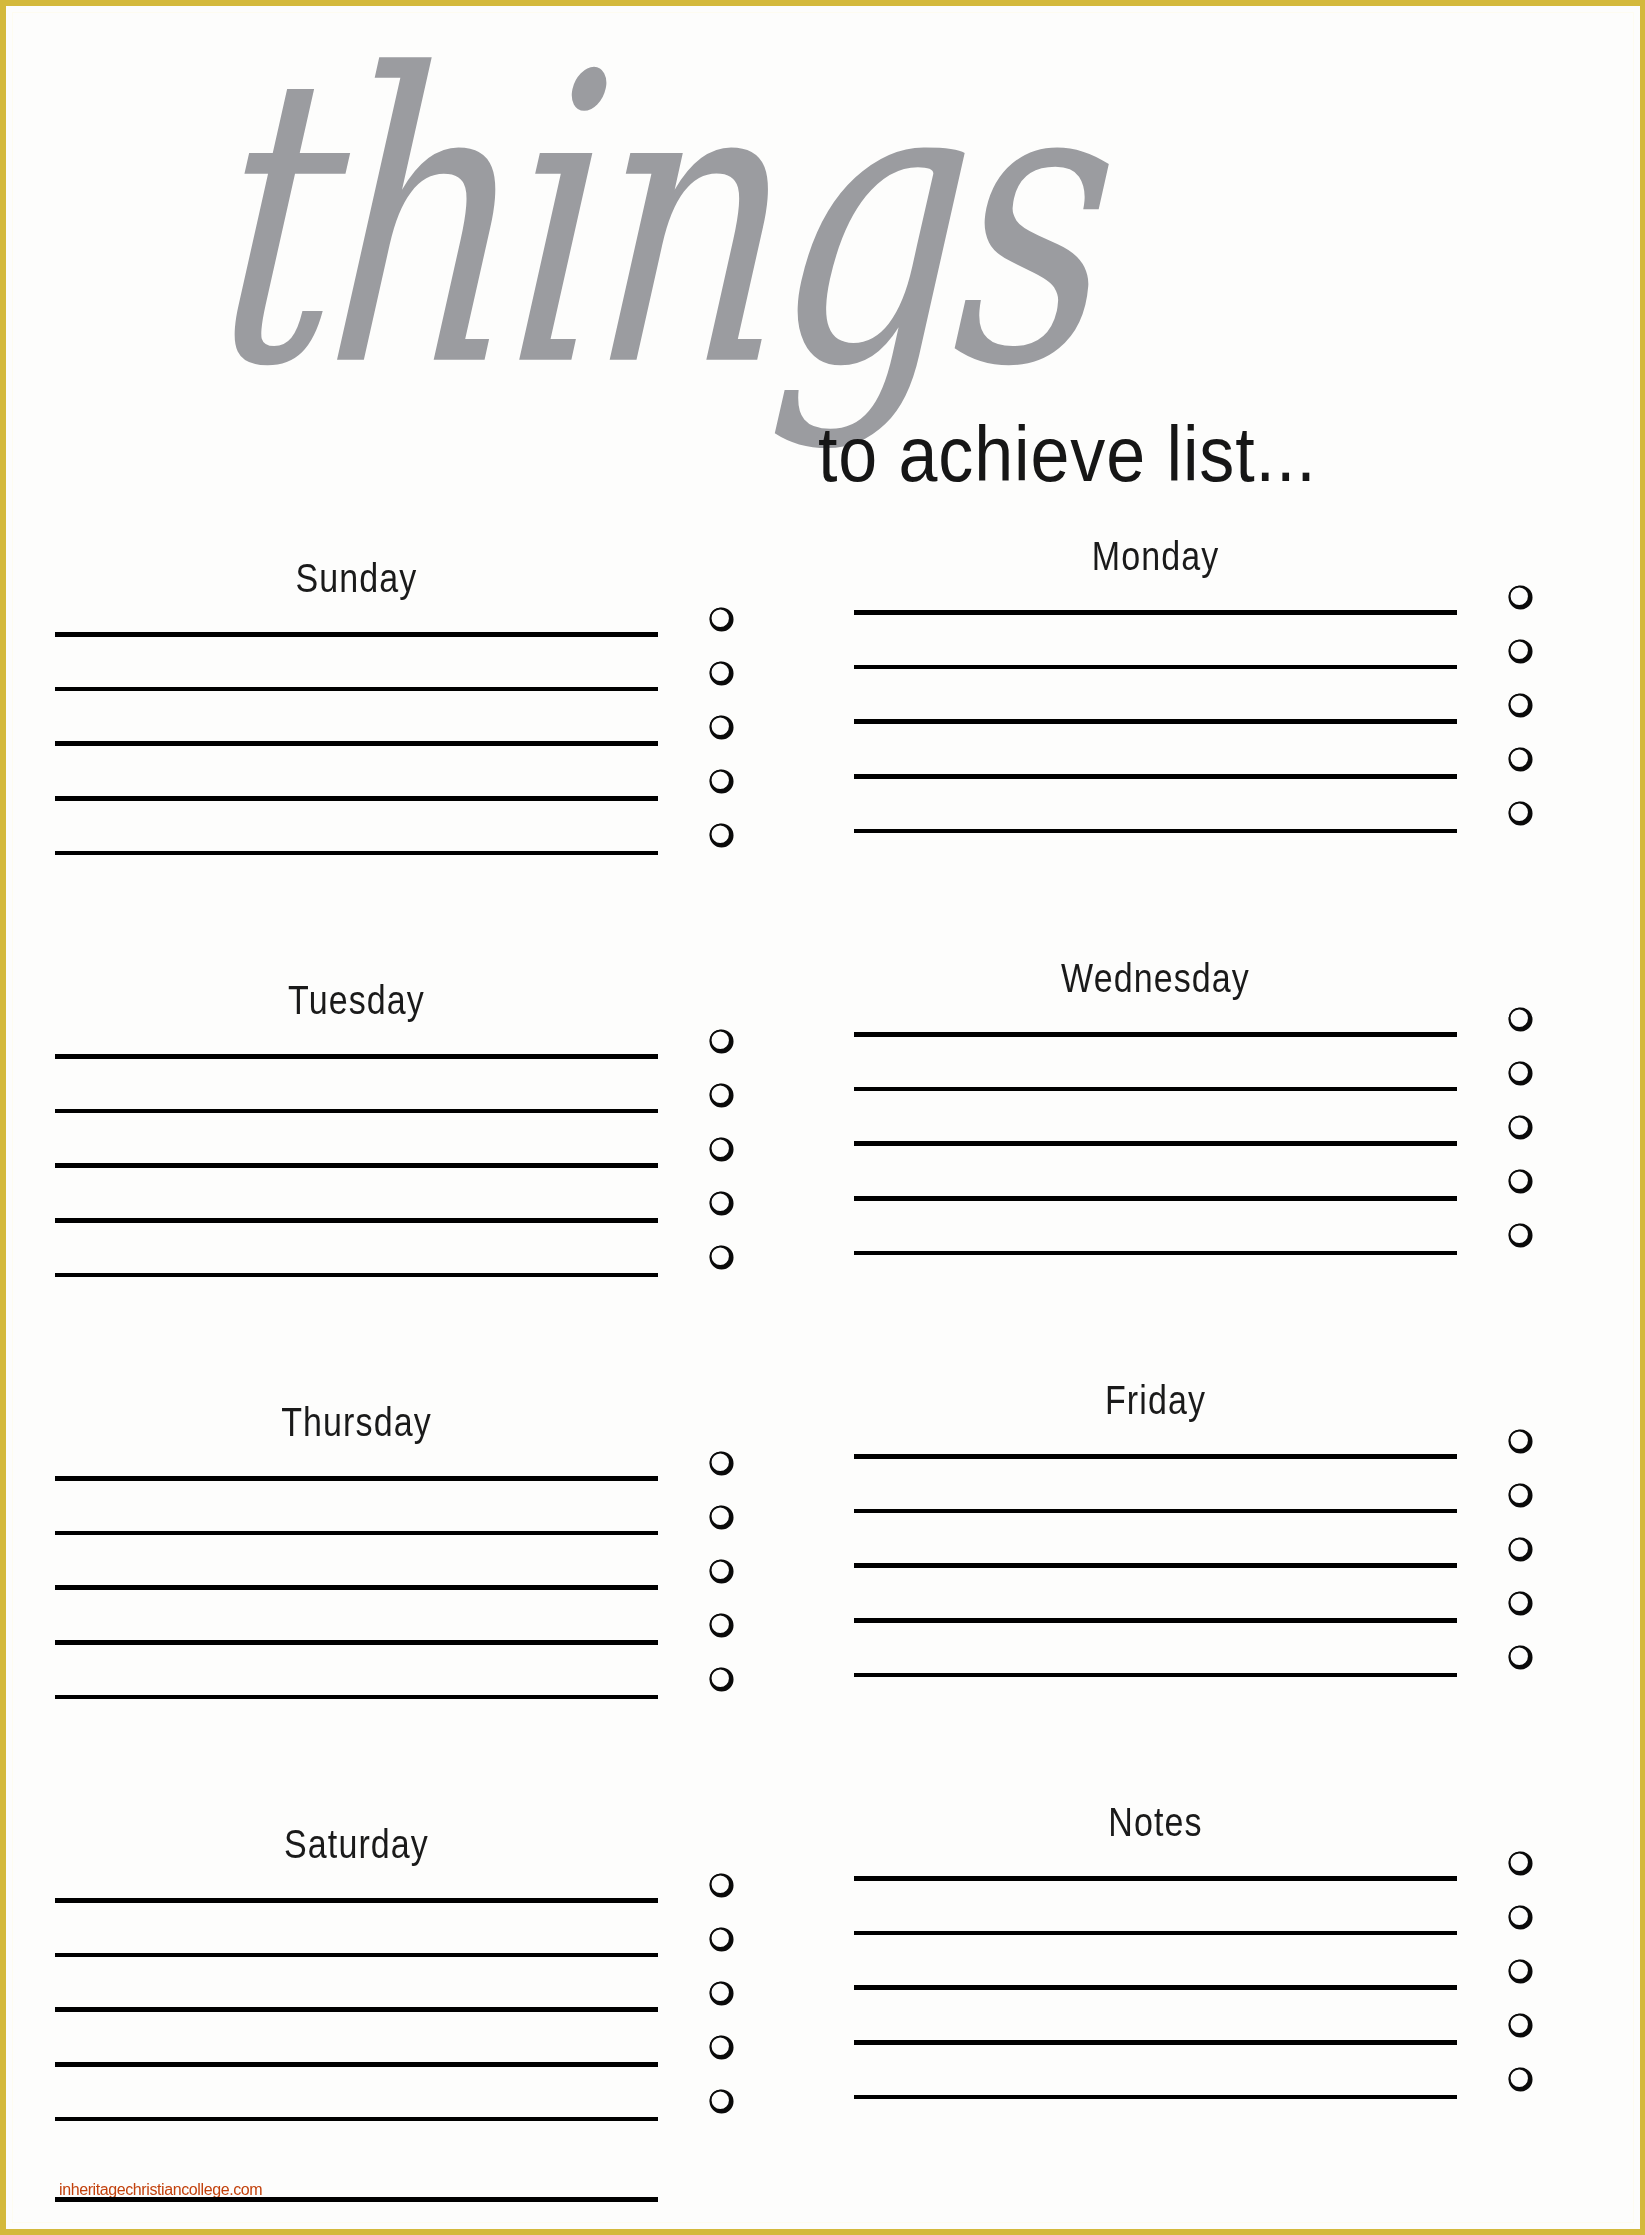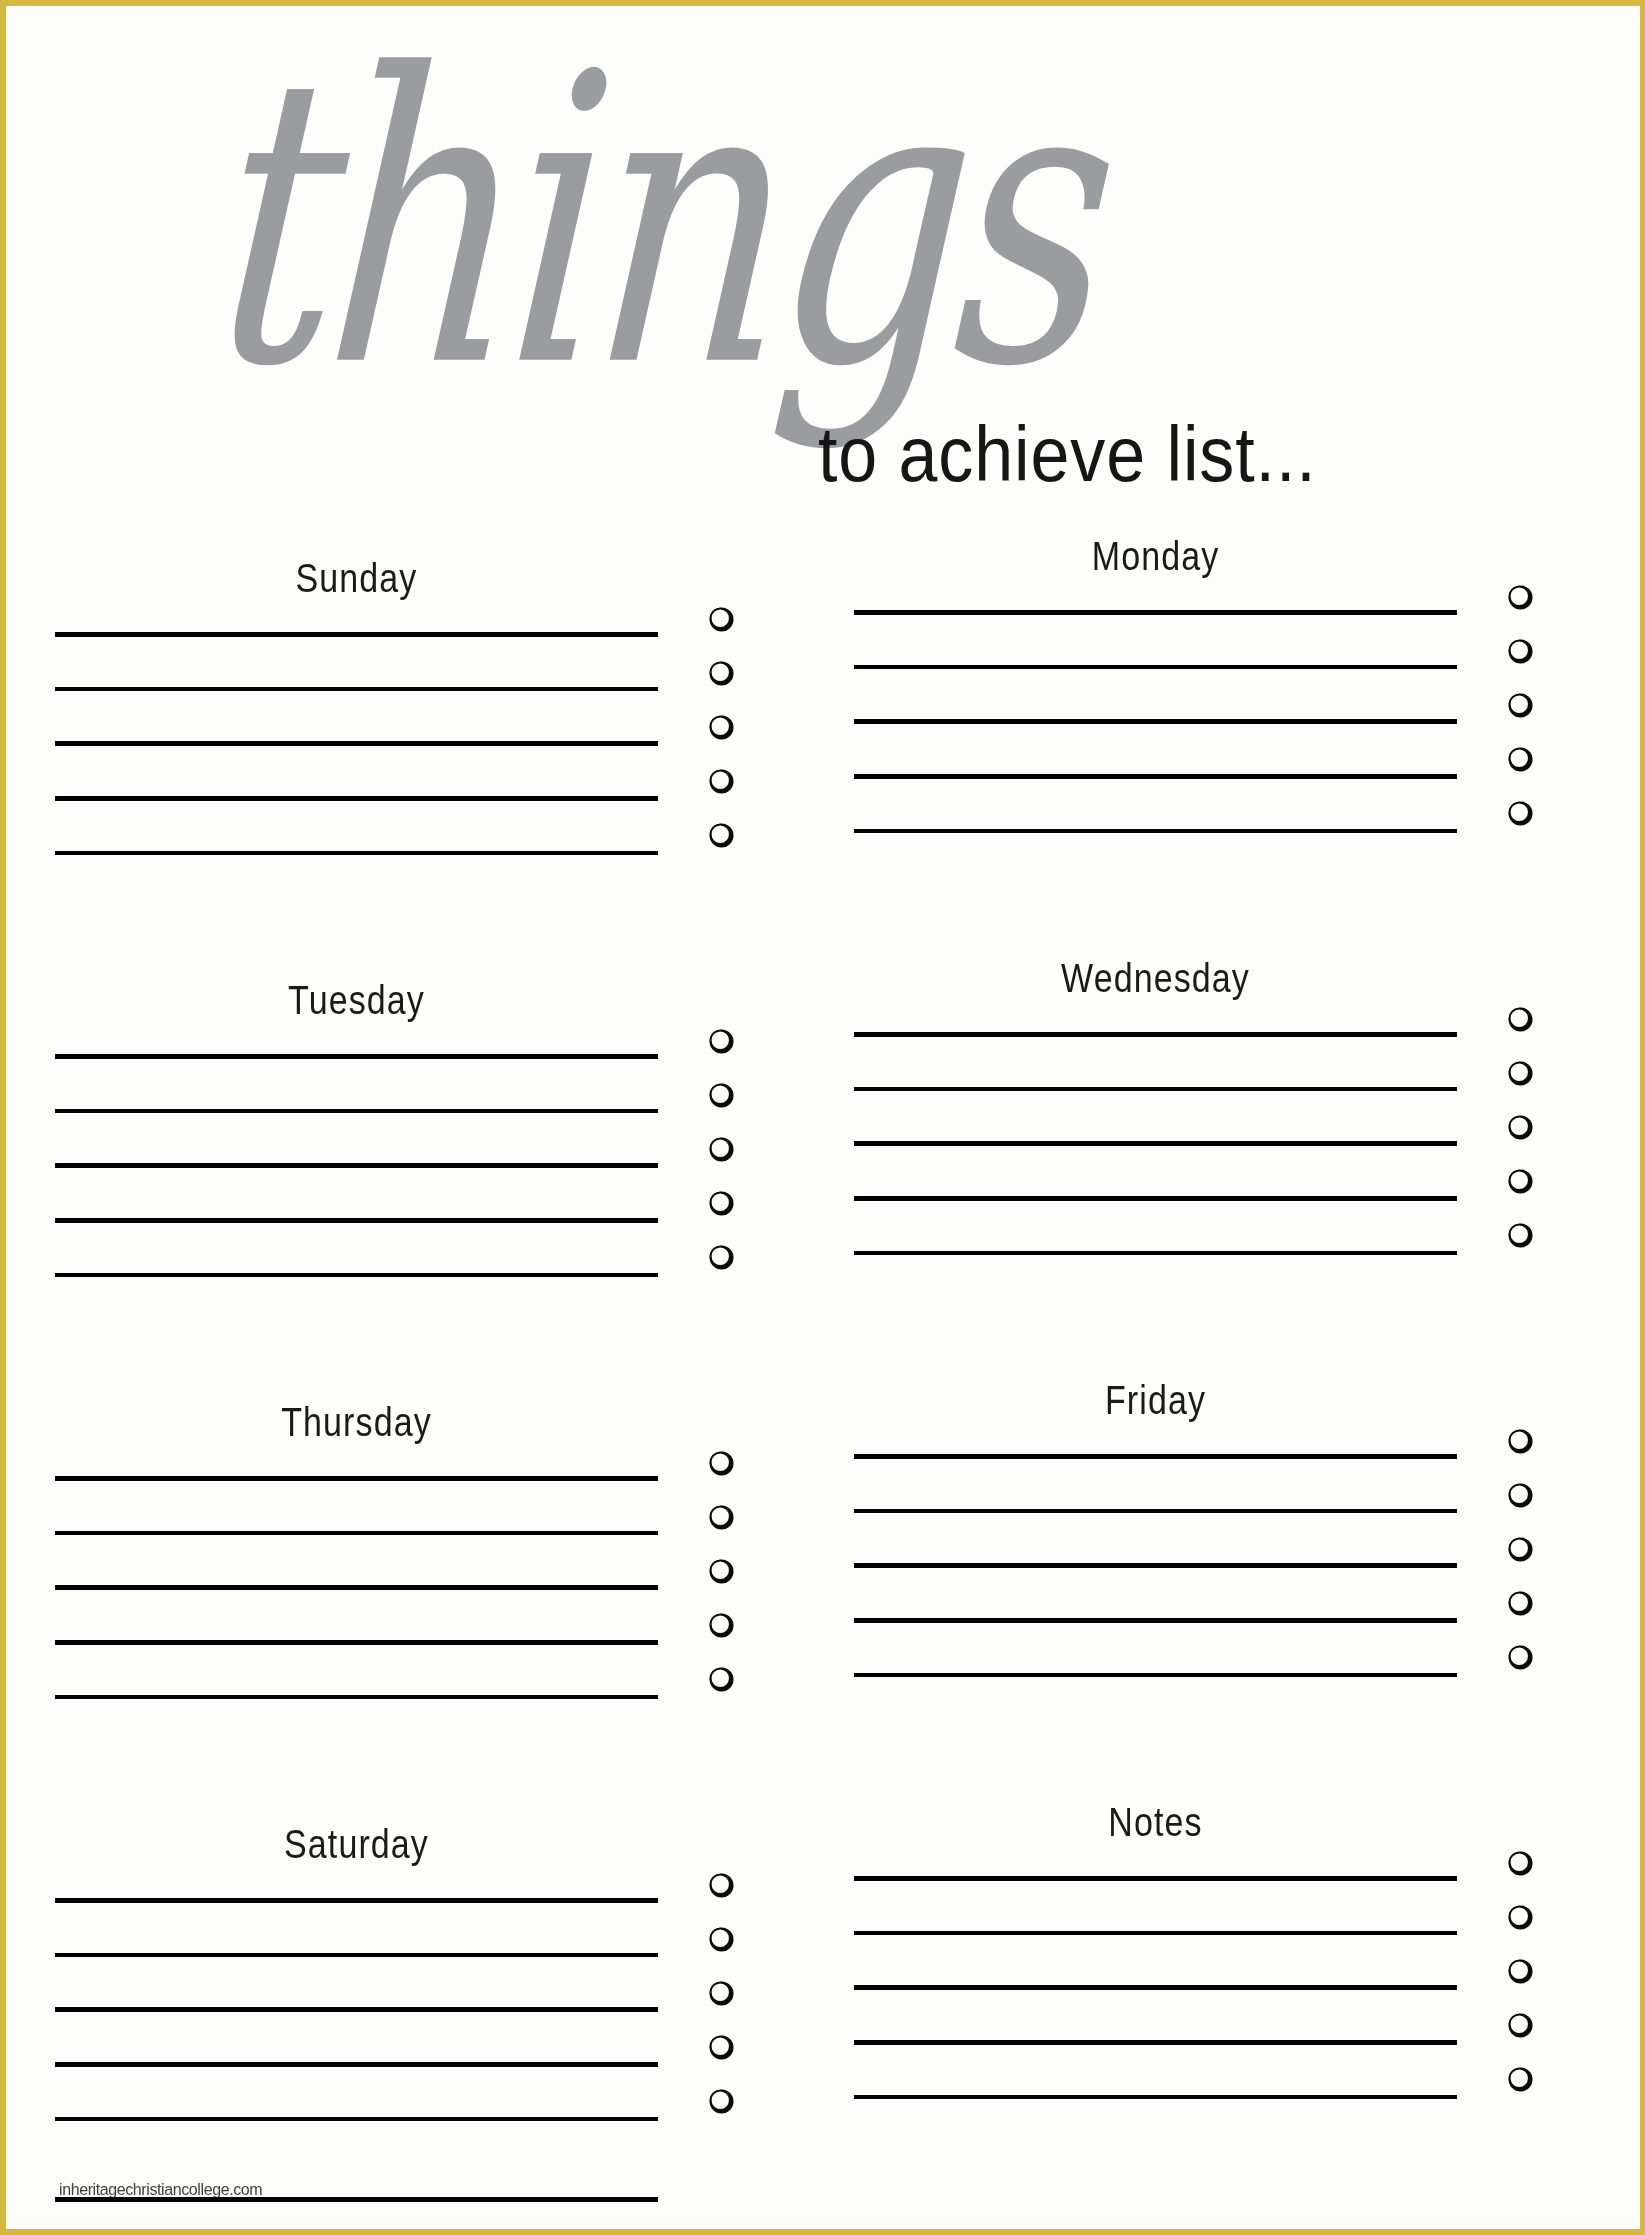--- a/index.html
+++ b/index.html
@@ -124,21 +124,21 @@
   .bullet:last-child { margin-bottom: 0; }
   .bullet svg { display: block; }
 
   
   .watermark {
     position: absolute;
     left: 53px;
     top: 2175px;
     font-family: "Liberation Sans", sans-serif;
     font-size: 16px;
-    color: #404040;
+    color: #c2410c;
     letter-spacing: -0.4px;
     white-space: nowrap;
   }
   .watermark-bar {
     position: absolute;
     left: 49px;
     top: 2191px;
     width: 603px;
     height: 4.7px;
     background: #000;

